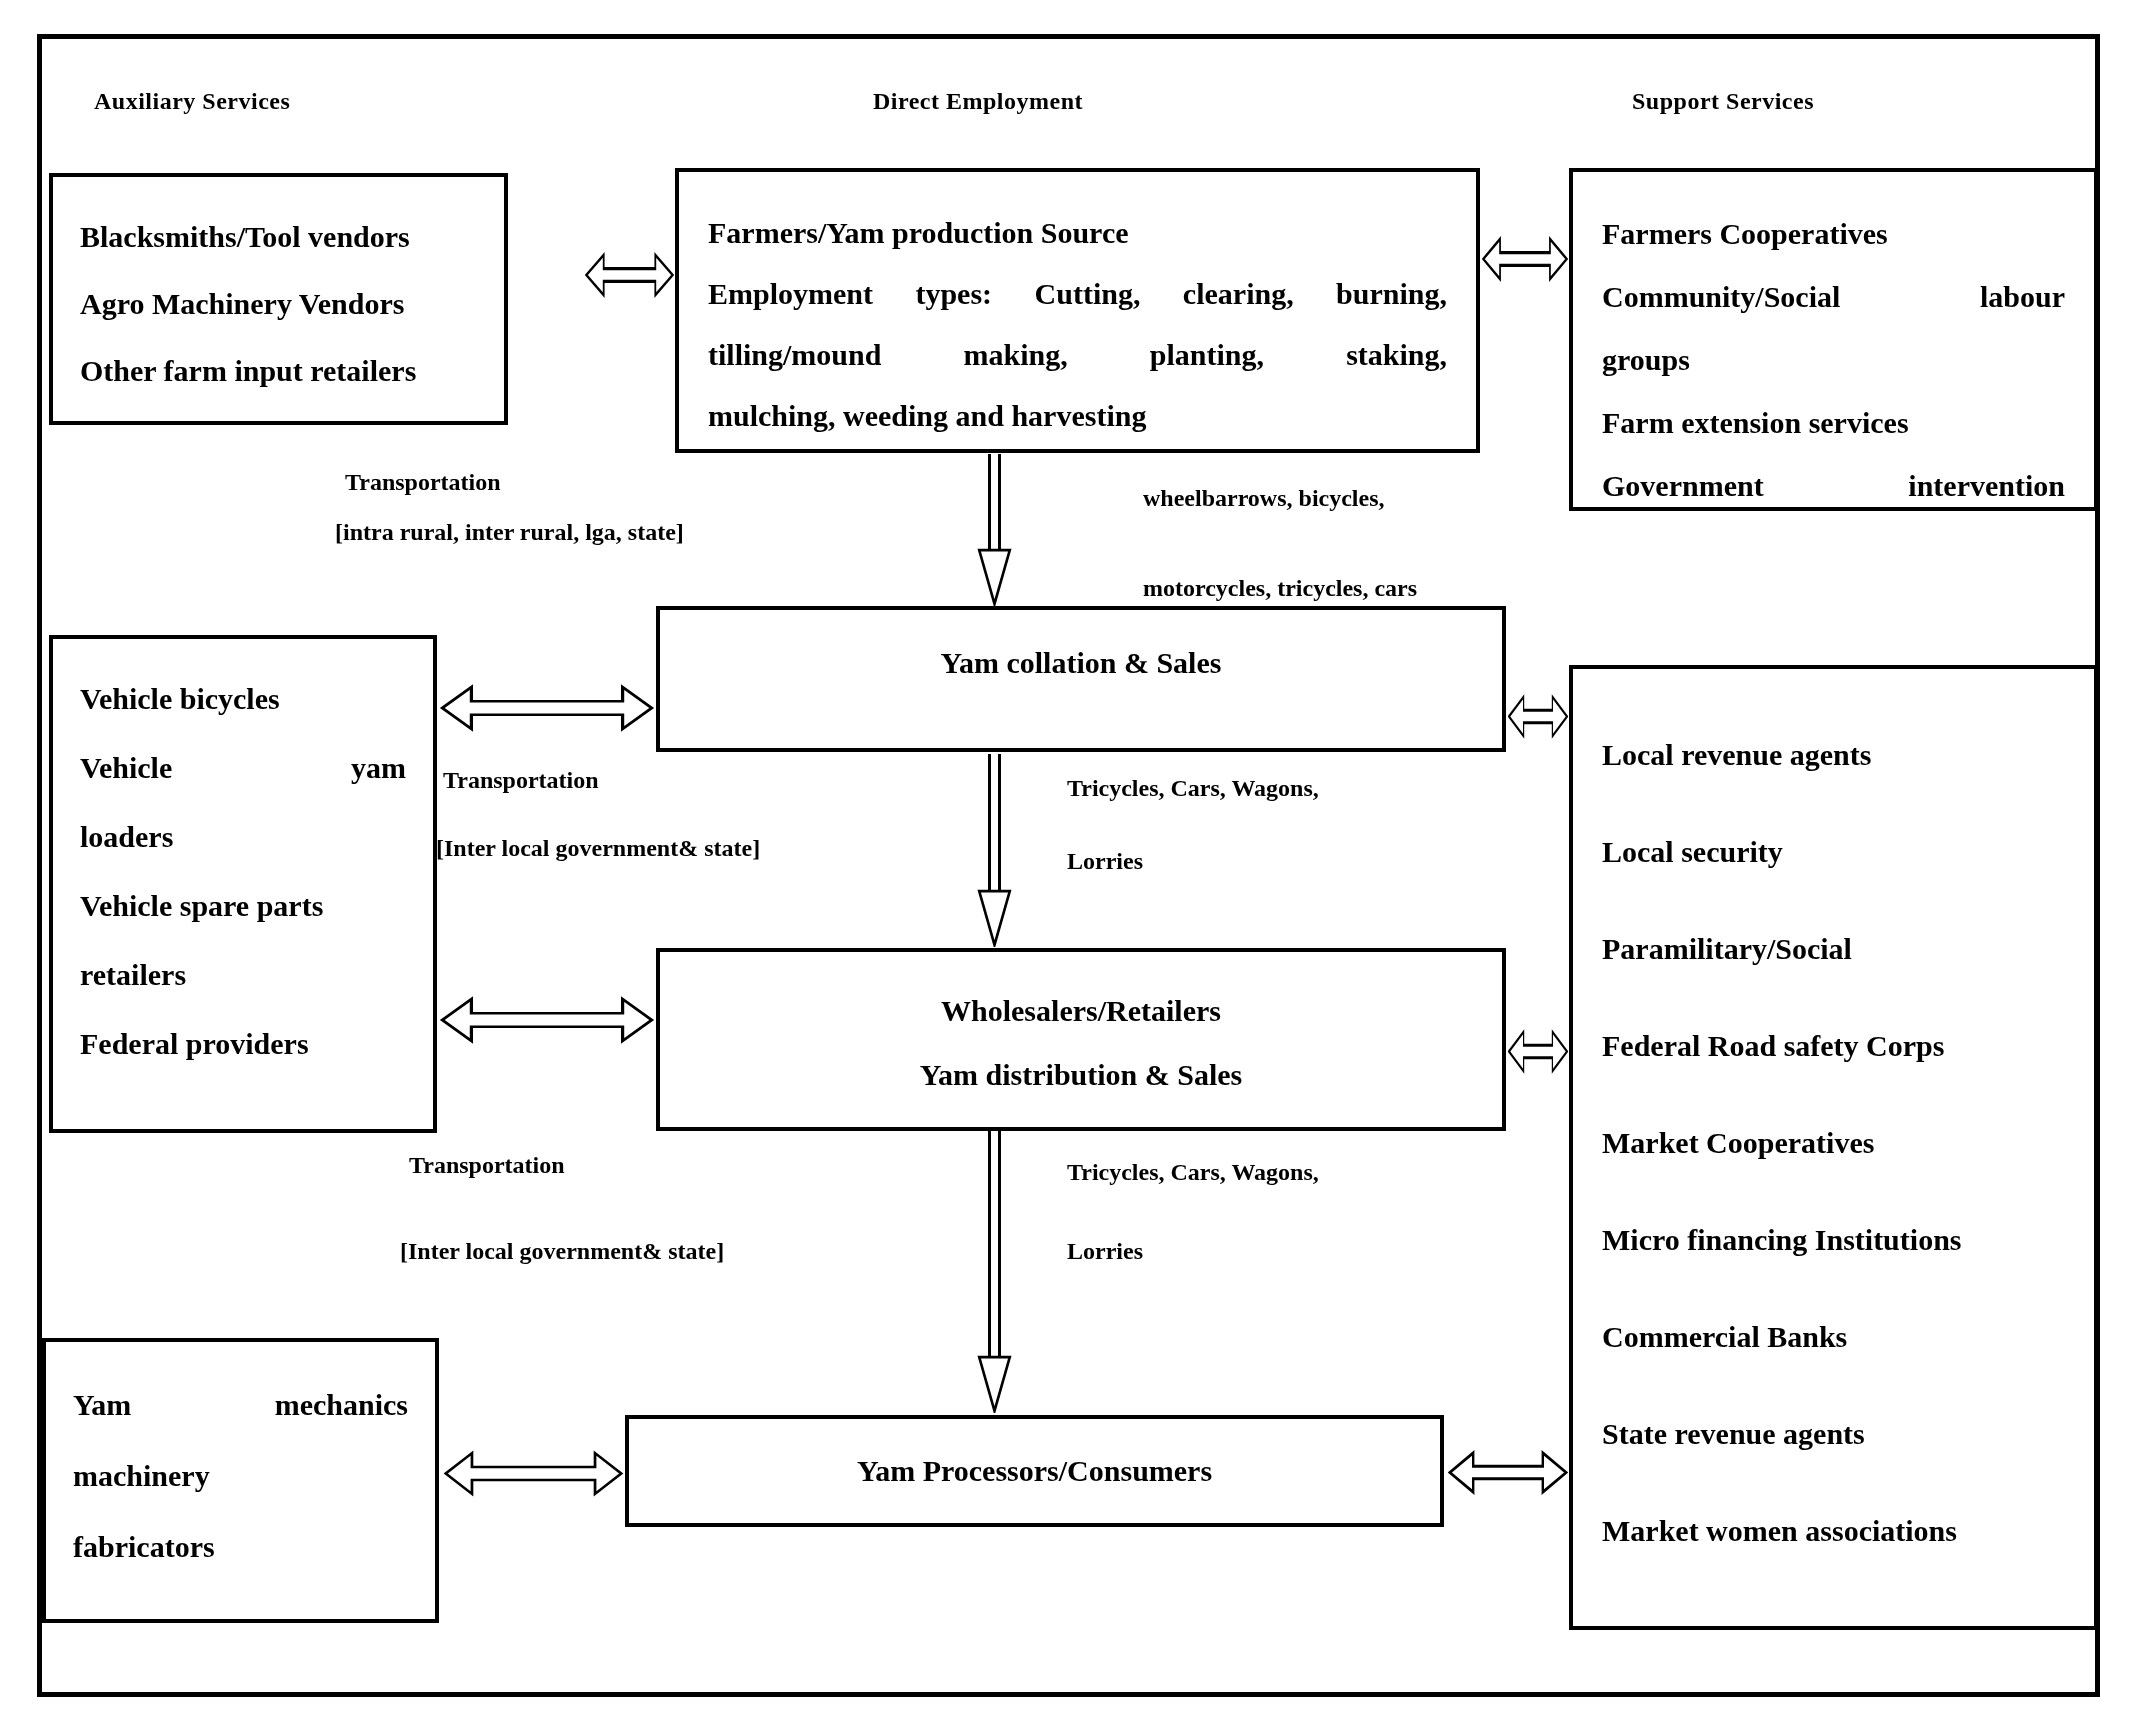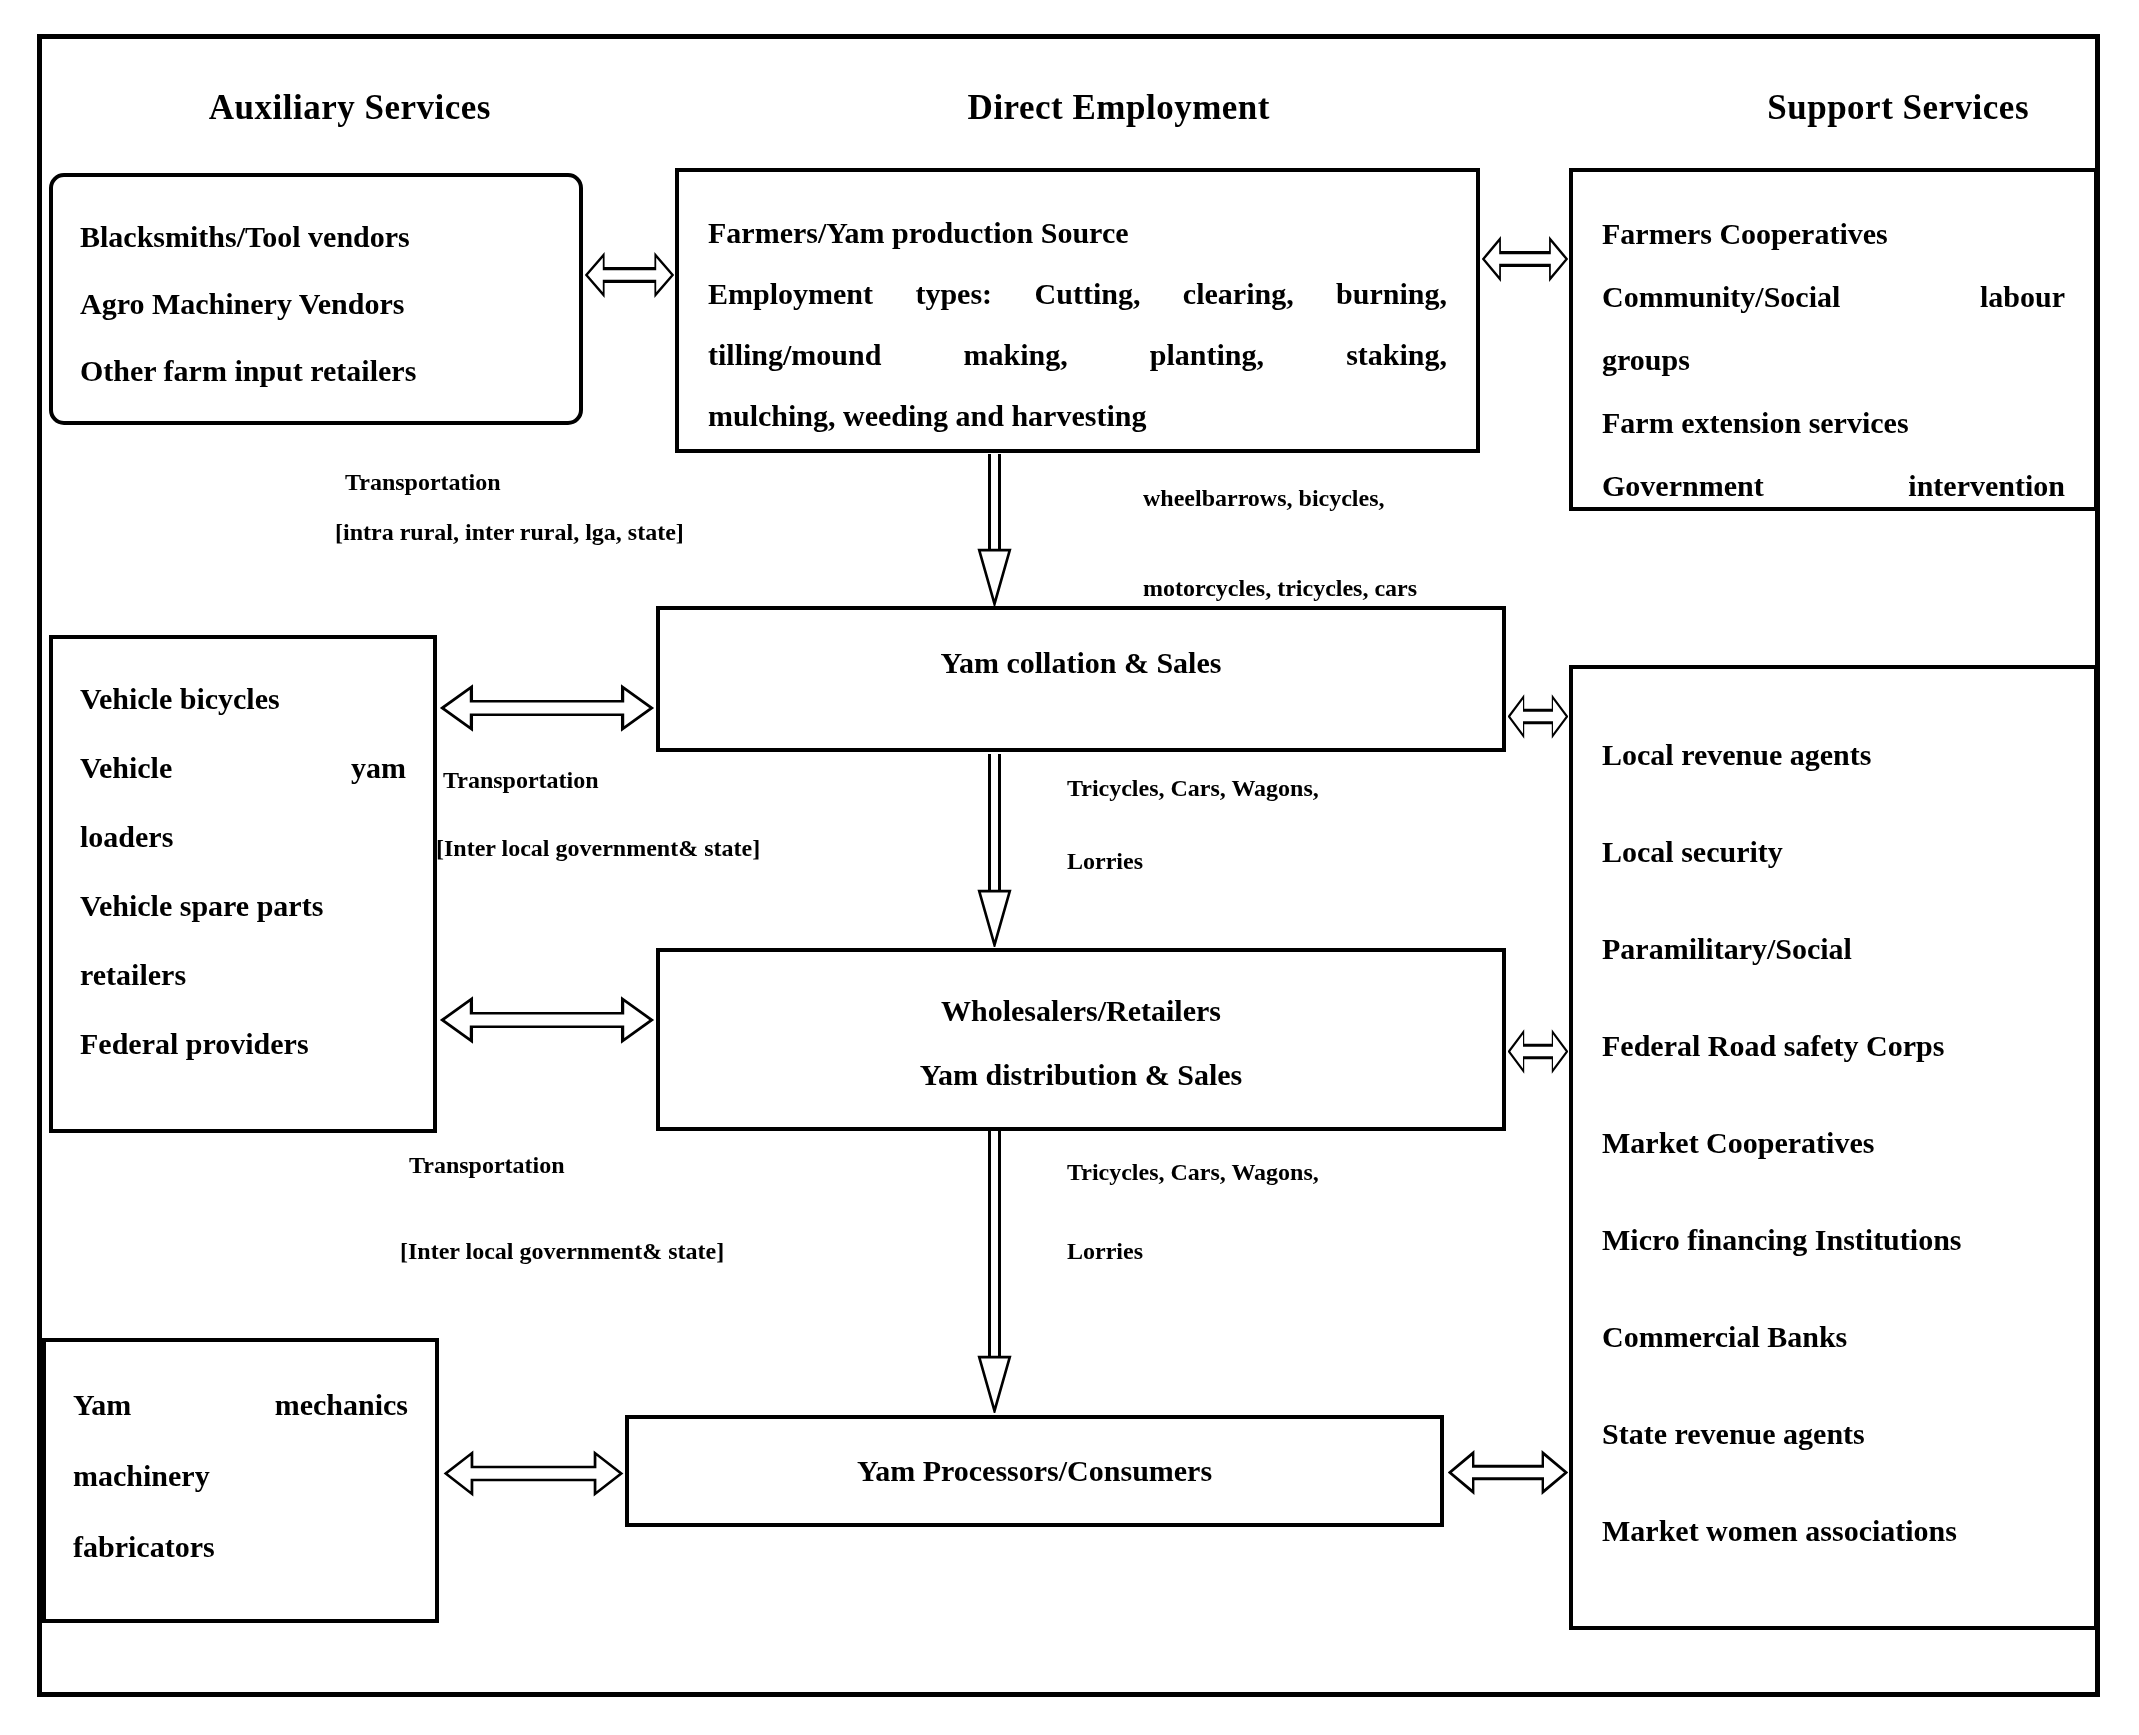--- a/index.html
+++ b/index.html
@@ -8,21 +8,21 @@
     width:2140px;height:1735px;
     background:#ffffff;
     font-family:"Liberation Serif","DejaVu Serif",serif;
     color:#000;
   }
   .frame{
     position:absolute;left:37px;top:34px;width:2063px;height:1663px;
     border:5.2px solid #000;box-sizing:border-box;background:#fff;
   }
   .hdr{
-    position:absolute;font-size:35px;font-weight:bold;text-align:right;width:397px;
+    position:absolute;font-size:24px;font-weight:bold;text-align:left;width:397px;
     letter-spacing:0.5px;white-space:nowrap;
   }
   .box{
     position:absolute;border:4.7px solid #000;box-sizing:border-box;background:#fff;
     font-size:30px;font-weight:600;
   }
   .line{white-space:nowrap;}
   .just{white-space:normal;text-align:justify;text-align-last:justify;}
   .center .line{white-space:nowrap;text-align:center;}
   .lbl{
@@ -40,21 +40,21 @@
 </head>
 <body>
 
 <div id="canvas">
   <div class="frame"></div>
 
   <div class="hdr" style="left:94px;top:88px;">Auxiliary Services</div>
   <div class="hdr" style="left:873px;top:88px;">Direct Employment</div>
   <div class="hdr" style="left:1632px;top:88px;">Support Services</div>
 
-  <div class="box" style="left:49px;top:173px;width:534px;height:252px;padding:26px 27px 0;line-height:67px;border-radius:15px;">
+  <div class="box" style="left:49px;top:173px;width:459px;height:252px;padding:26px 27px 0;line-height:67px;">
     <div class="line">Blacksmiths/Tool vendors</div>
     <div class="line">Agro Machinery Vendors</div>
     <div class="line">Other farm input retailers</div>
   </div>
 
   <div class="box" style="left:675px;top:168px;width:805px;height:285px;padding:30px 29px 0;line-height:61px;">
     <div class="line">Farmers/Yam production Source</div>
     <div class="line just">Employment types: Cutting, clearing, burning,</div>
     <div class="line just">tilling/mound making, planting, staking,</div>
     <div class="line">mulching, weeding and harvesting</div>

